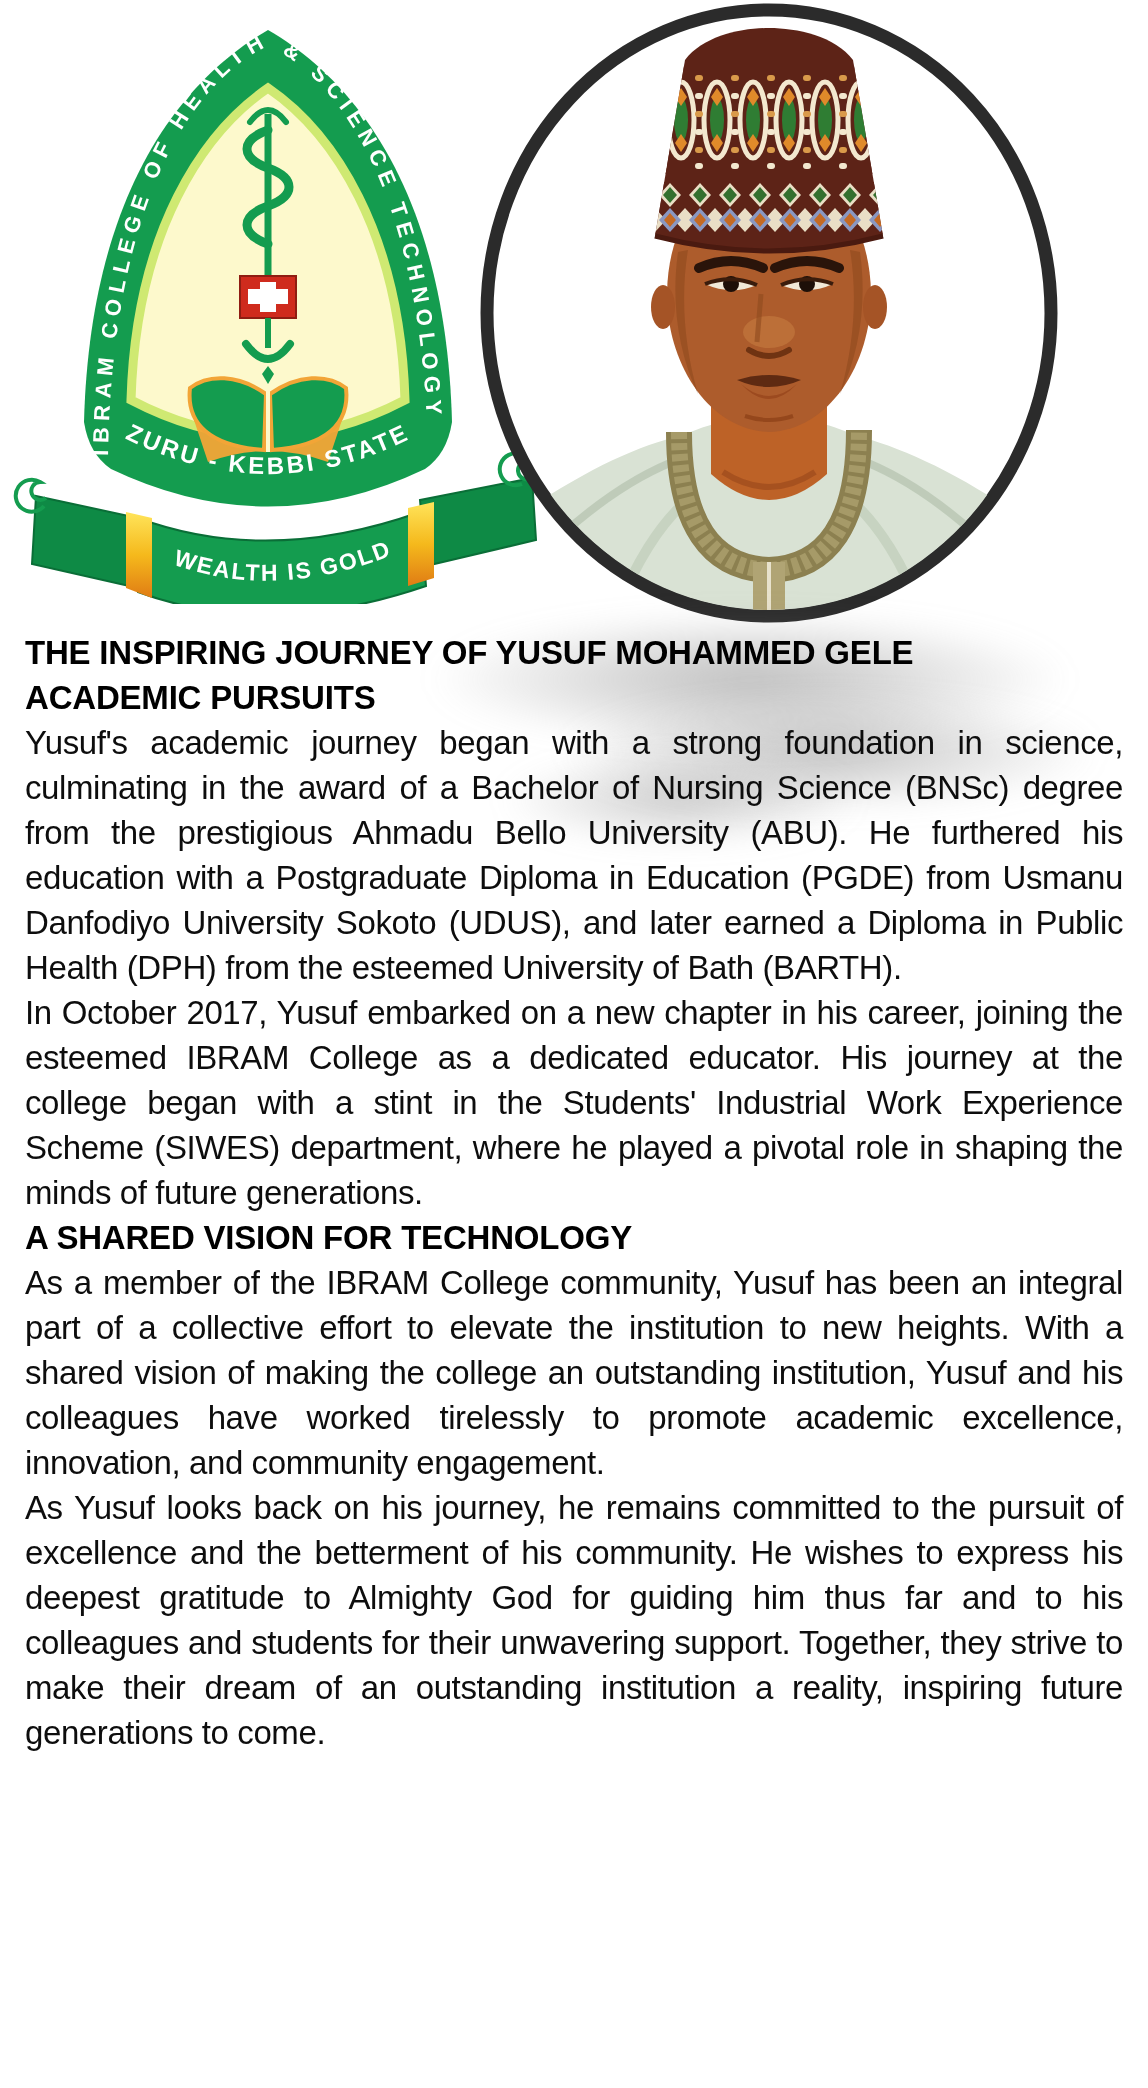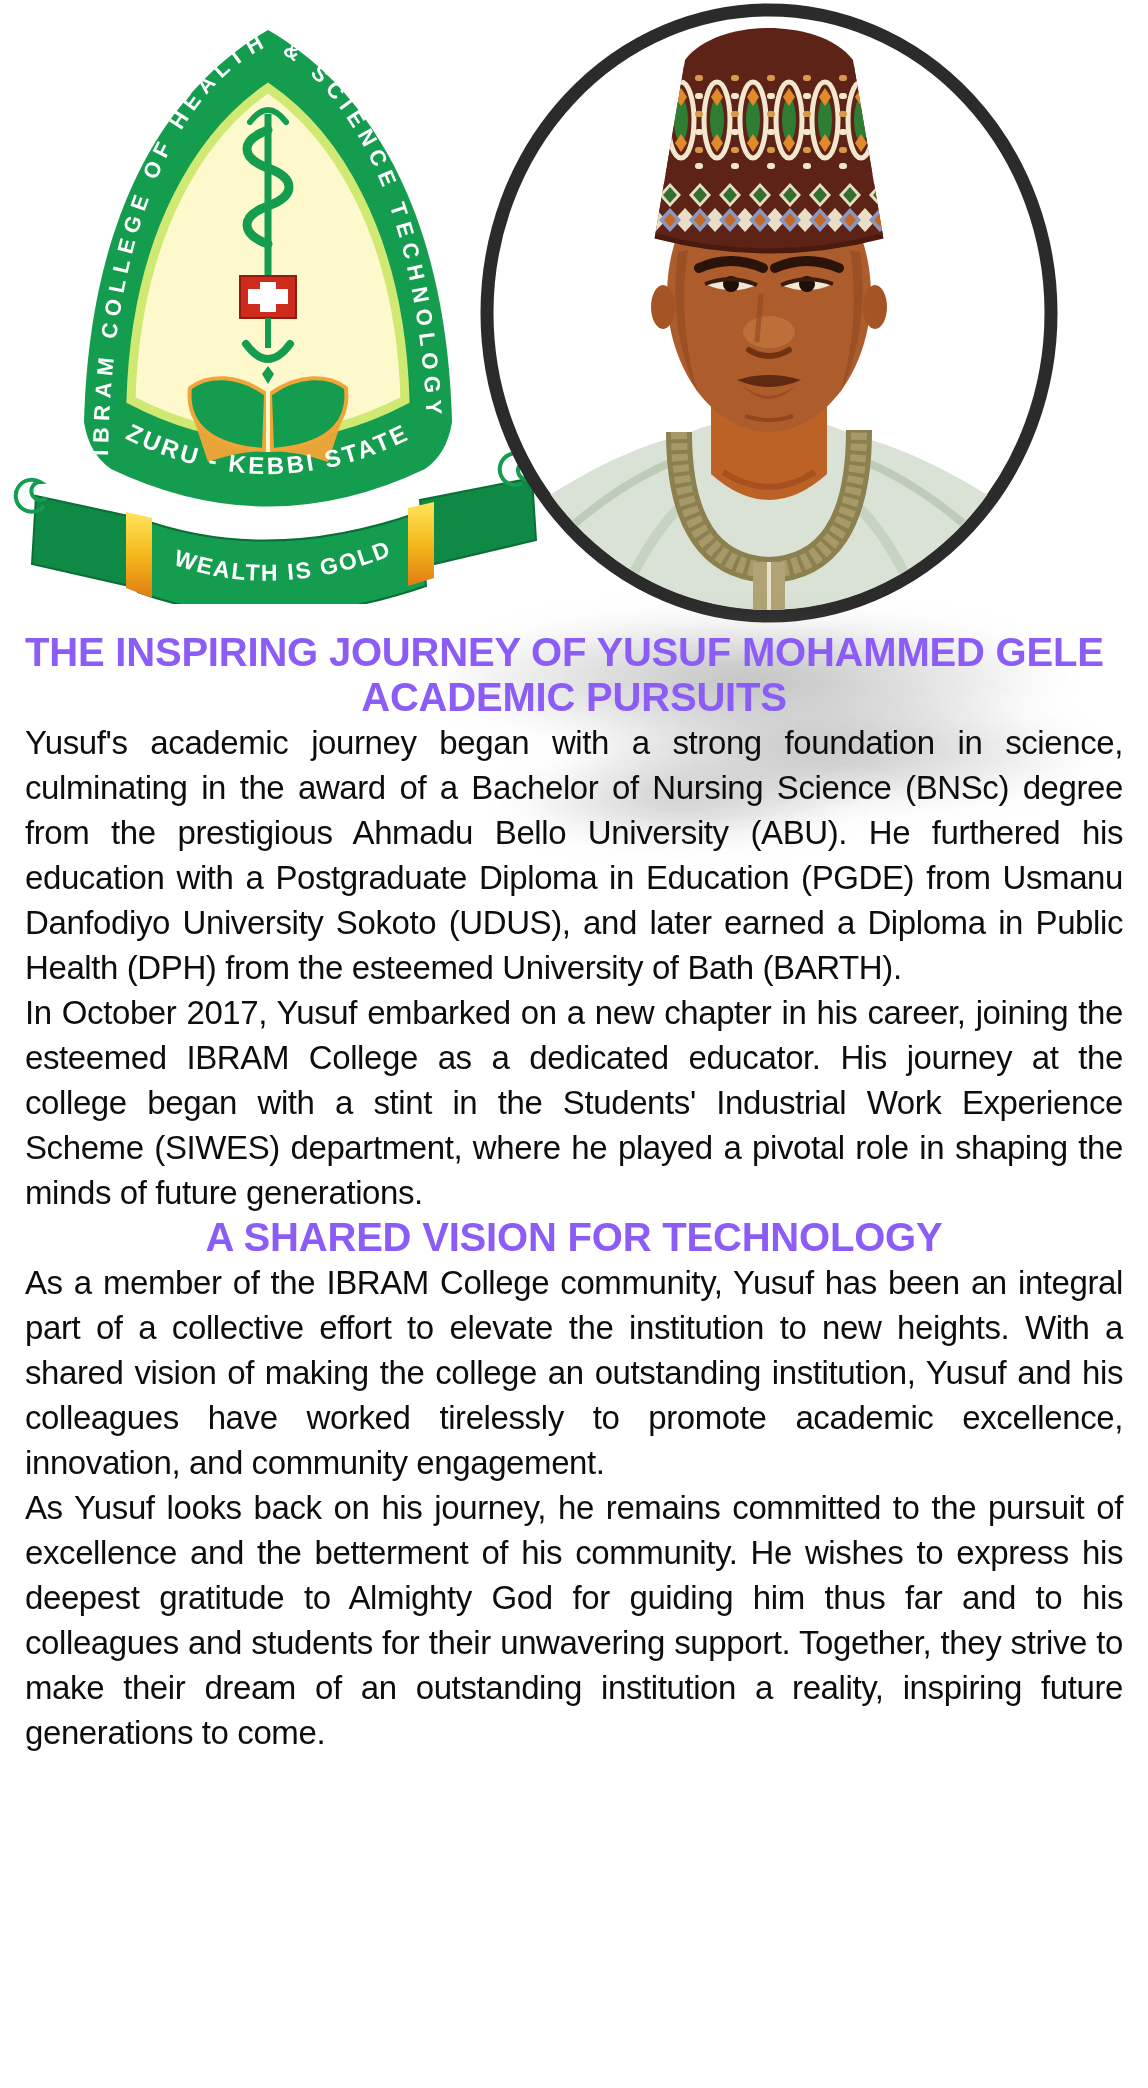--- a/index.html
+++ b/index.html
@@ -21,25 +21,25 @@
   .article{
     position:relative;
     padding:0 25px;
     color:#0d0d0d;
     font-size:33px;
     line-height:45px;
     letter-spacing:-0.4px;
   }
   .article p{margin:0;text-align:justify;}
   .article h2{
-    margin:0;font-size:40px;line-height:45px;font-weight:700;color:#8b5cf6;
+    margin:0;font-size:33px;line-height:45px;font-weight:700;color:#000000;
     letter-spacing:-0.2px;
   }
   .article h2.h-left{text-align:left;}
-  .article h2.h-center{text-align:center;}
+  .article h2.h-center{text-align:left;}
   svg text{font-family:"Liberation Sans","DejaVu Sans",sans-serif;}
 </style>
 </head>
 <body>
 
 <div class="header">
 
   <div class="logo-wrap">
     <svg width="548" height="582" viewBox="0 0 548 582">
       <defs>

